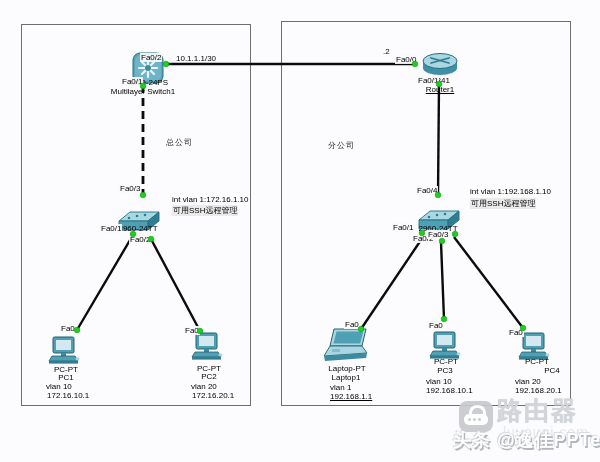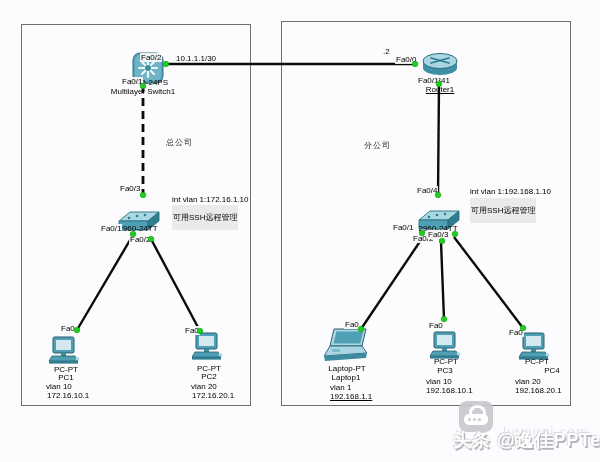--- a/index.html
+++ b/index.html
@@ -16,21 +16,21 @@
   #dots{z-index:6;}
   .dev{position:absolute;z-index:2;}
   .lbl{
     position:absolute;z-index:3;font-size:8px;line-height:1.15;color:#000;
     white-space:nowrap;
   }
   .ctr{transform:translateX(-50%);}
   .port{background:rgba(250,250,250,.92);padding:0 1px;z-index:4;}
   .port-hi{z-index:5;}
   .model{z-index:3;}
-  .note-bg{background:rgba(233,233,233,.95);padding:8px 1px;}
+  .note-bg{background:rgba(233,233,233,.95);padding:1px 1px;}
   .site-lbl{font-size:8px;color:#222;letter-spacing:1px;}
   
   .wm{position:absolute;z-index:7;}
   #wm-logo{left:459px;top:401px;width:34px;height:31px;background:#c7cacd;border-radius:8px;opacity:.92;}
   #wm-logo .handle{position:absolute;left:10px;top:4px;width:11px;height:9px;border:3px solid #fff;border-bottom:none;border-radius:8px 8px 0 0;}
   #wm-logo .body{position:absolute;left:5px;top:13px;width:24px;height:11px;background:#fff;border-radius:5px;}
   #wm-logo .dot{position:absolute;left:9px;top:17px;width:3px;height:3px;border-radius:50%;background:#c7cacd;box-shadow:5px 0 0 #c7cacd,10px 0 0 #c7cacd;}
   #wm-brand{left:497px;top:396px;font-size:25px;font-weight:bold;color:#d2d5da;letter-spacing:2px;text-shadow:0 0 1px #babdc2;}
   #wm-site{left:503px;top:424px;font-size:14px;color:#e4e7ea;letter-spacing:1px;}
   #wm-credit{
@@ -178,21 +178,21 @@
       <circle cx="422" cy="233" r="2.8"></circle>
         <circle cx="442" cy="241" r="2.8"></circle>
         <circle cx="455" cy="234" r="2.8"></circle>
       <circle cx="361" cy="329" r="2.8"></circle>
         <circle cx="444" cy="319" r="2.8"></circle>
         <circle cx="523" cy="328" r="2.8"></circle>
     </g>
   </svg>
 
   <div class="lbl site-lbl" style="left:166px;top:138px;">总公司</div>
-  <div class="lbl site-lbl" style="left:328px;top:141px;margin-left:36px;">分公司</div>
+  <div class="lbl site-lbl" style="left:328px;top:141px;">分公司</div>
 
   <div class="lbl" style="left:176px;top:54px;">10.1.1.1/30</div>
   <div class="lbl" style="left:383px;top:47px;">.2</div>
 
   <div class="lbl port" style="left:140px;top:53px;">Fa0/2</div>
   <div class="lbl model ctr" style="left:148px;top:78px;">3560-24PS</div>
   <div class="lbl port" style="left:121px;top:77px;">Fa0/1</div>
   <div class="lbl ctr" style="left:143px;top:87px;">Multilayer Switch1</div>
 
   <div class="lbl port" style="left:395px;top:55px;">Fa0/0</div>
@@ -243,16 +243,17 @@
   <div class="lbl ctr" style="left:537px;top:357px;">PC-PT</div>
   <div class="lbl ctr" style="left:552px;top:366px;">PC4</div>
   <div class="lbl" style="left:515px;top:377px;">vlan 20</div>
   <div class="lbl" style="left:515px;top:386px;">192.168.20.1</div>
 
   <div class="wm" id="wm-logo">
     <div class="handle"></div>
     <div class="body"></div>
     <div class="dot"></div>
   </div>
+  <div class="wm lbl" id="wm-brand">路由器</div>
   <div class="wm lbl" id="wm-site">luyouqi.com</div>
   <div class="wm lbl" id="wm-credit">头条 @逸佳PPTer</div>
 
 </div>
 
 </body></html>

